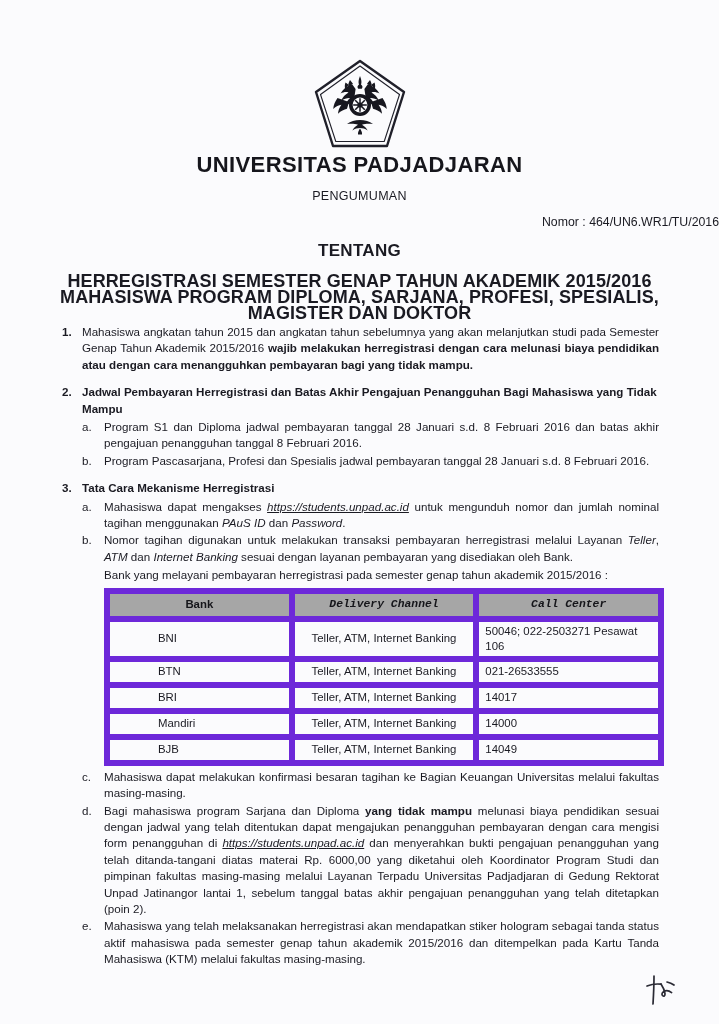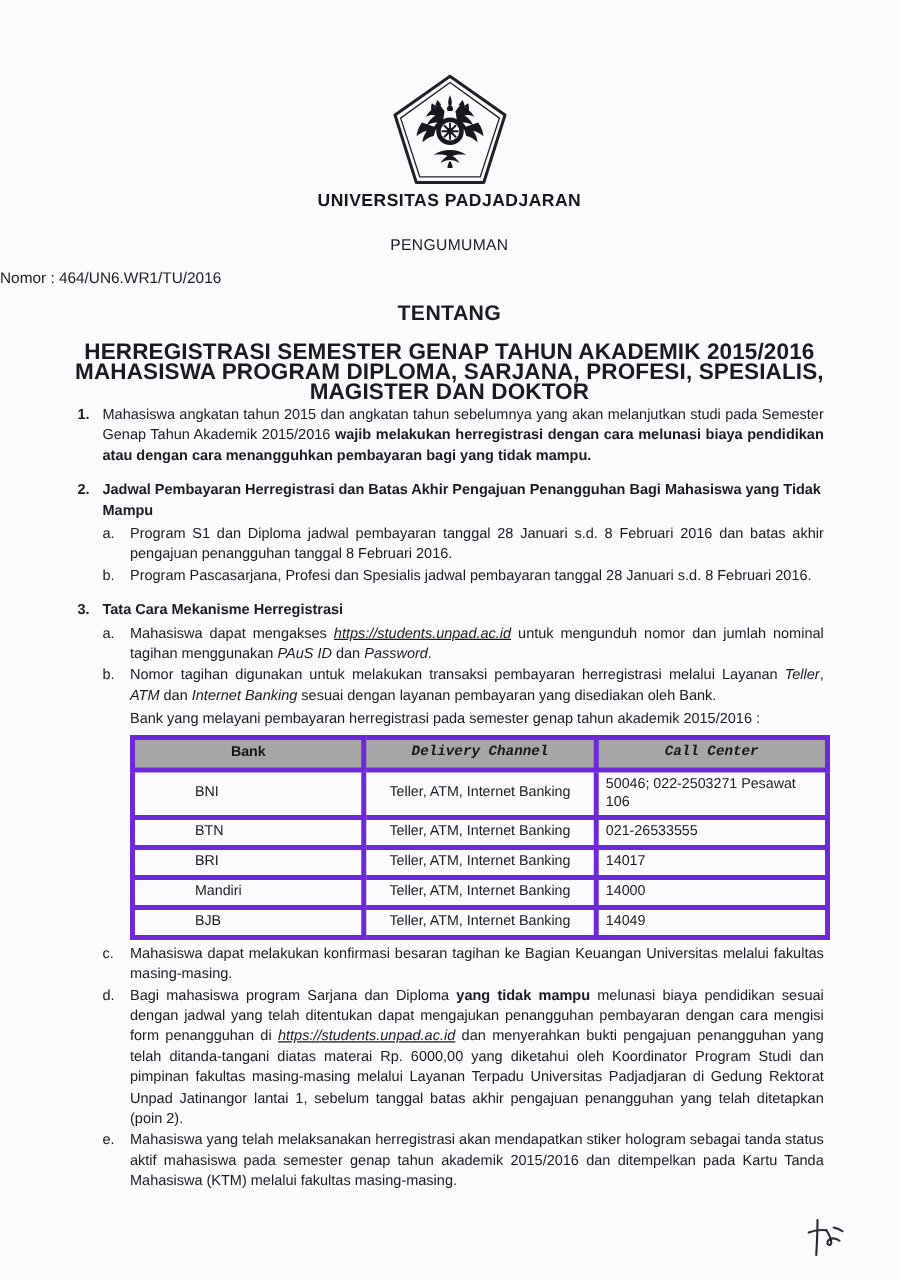--- a/index.html
+++ b/index.html
@@ -34,41 +34,41 @@
   }
   .logo-svg { display: inline-block; }
 
   
   .univ-name {
     position: absolute;
     top: 152px;
     left: 0;
     width: 719px;
     text-align: center;
-    font-size: 14px;
+    font-size: 22px;
     font-weight: bold;
     letter-spacing: 0.4px;
     color: #16161c;
   }
   .doc-type {
     position: absolute;
     top: 189px;
     left: 0;
     width: 719px;
     text-align: center;
     font-size: 12.5px;
     font-weight: normal;
     letter-spacing: 0.3px;
   }
   .doc-number {
     position: absolute;
     top: 215px;
     left: 0;
     width: 719px;
-    text-align: left;
+    text-align: right;
     font-size: 12.3px;
   }
   .doc-about {
     position: absolute;
     top: 241px;
     left: 0;
     width: 719px;
     text-align: center;
     font-size: 17px;
     font-weight: bold;
@@ -145,21 +145,21 @@
 
   
   .bank-table {
     border-collapse: collapse;
     width: 560px;
     margin: 4px 0 3px 0;
     font-size: 11.4px;
     table-layout: fixed;
   }
   .bank-table th, .bank-table td {
-    border: 4px solid #6d28d9;
+    border: 6px solid #6d28d9;
     padding: 2px 6px;
     height: 16px;
     line-height: 15px;
   }
   .bank-table thead th {
     background: #a6a6a6;
     font-weight: bold;
     text-align: center;
     color: #15151a;
     height: 18px;

